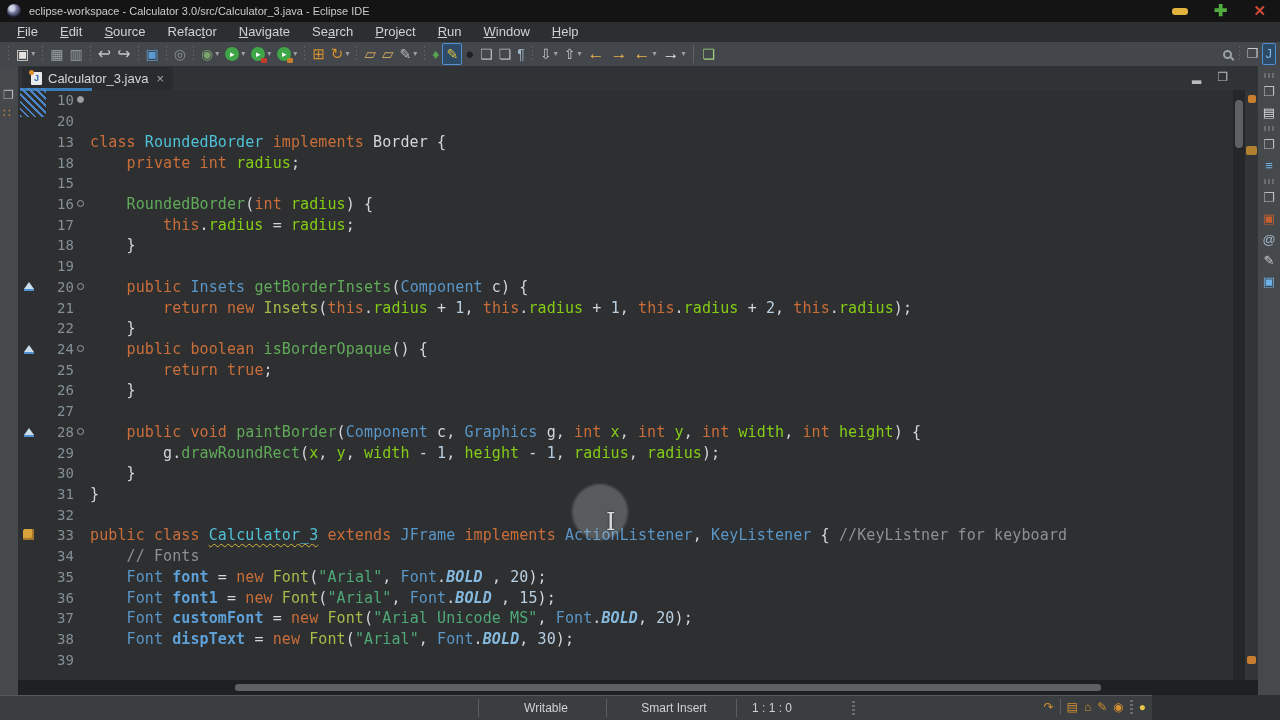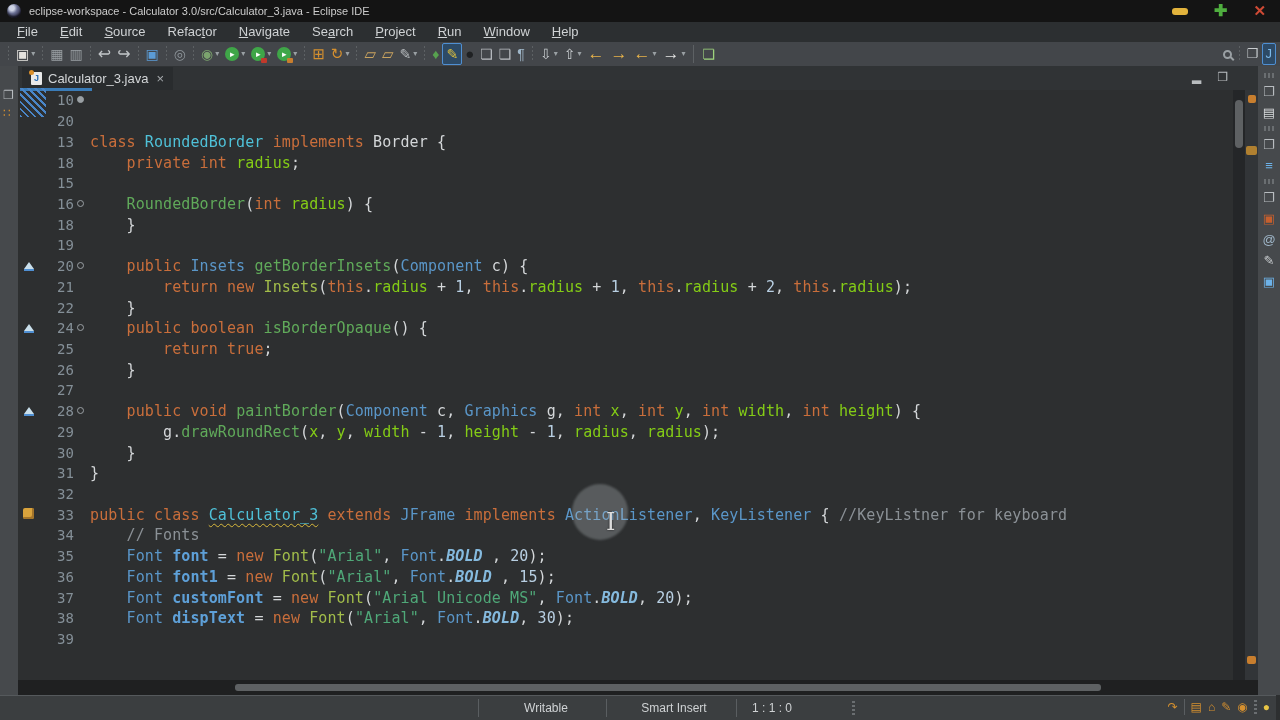--- a/index.html
+++ b/index.html
@@ -111,21 +111,21 @@
   .hthumb { position:absolute; left:217px; top:4px; width:866px; height:7px; border-radius:3px;
             background:#5e6163; }
 
   
   .click-circle { position:absolute; left:572px; top:484px; width:56px; height:56px; border-radius:50%;
                   background:rgba(190,195,200,0.30); filter:blur(1px); }
   .ibeam { position:absolute; left:606px; top:508px; color:#dcdcdc; font-family:"DejaVu Serif", serif;
            font-size:24px; text-shadow:0 0 2px #111; }
 
   
-  .statusbar { position:absolute; left:0; top:695px; width:1276px; height:25px; background:#3b3e40;
+  .statusbar { position:absolute; left:0; top:695px; width:1152px; height:25px; background:#3b3e40;
                border-top:1px solid #55595c; color:#cfd2d4; font-size:12px; }
   .sb-text { position:absolute; top:5px; }
   .sb-sep { position:absolute; top:3px; width:1px; height:18px; background:#5a5e61; }
   .sb-dots { position:absolute; top:5px; width:3px; height:14px;
              background:repeating-linear-gradient(to bottom,#6a6e71 0 2px,transparent 2px 4px); }
   .sb-icons { position:absolute; right:6px; top:3px; display:flex; align-items:center; gap:6px; }
   .sb-icons span { font-size:12px; }
 </style>
 </head>
 <body>
@@ -310,20 +310,21 @@
     </div>
   </div>
 
   <div class="editor" id="editor">
       <div class="cl"><span class="ann"></span><span class="ln">10</span><span class="fm"><i class="coll"></i></span></div>
       <div class="cl"><span class="ann"></span><span class="ln">20</span><span class="fm"></span><span class="ct" style="position: relative;"></span></div>
       <div class="cl"><span class="ann"></span><span class="ln">13</span><span class="fm"></span><span class="ct" style="position: relative;"><span class="tok-kw">class</span><span class="tok-pln"> </span><span class="tok-cls">RoundedBorder</span><span class="tok-pln"> </span><span class="tok-kw">implements</span><span class="tok-pln"> Border {</span></span></div>
       <div class="cl"><span class="ann"></span><span class="ln">18</span><span class="fm"></span><span class="ct" style="position: relative;"><span class="tok-pln">    </span><span class="tok-kw">private</span><span class="tok-pln"> </span><span class="tok-kw">int</span><span class="tok-pln"> </span><span class="tok-vr">radius</span><span class="tok-pln">;</span></span></div>
       <div class="cl"><span class="ann"></span><span class="ln">15</span><span class="fm"></span><span class="ct" style="position: relative;"></span></div>
       <div class="cl"><span class="ann"></span><span class="ln">16</span><span class="fm"><i></i></span><span class="ct" style="position: relative;"><span class="tok-pln">    </span><span class="tok-mth">RoundedBorder</span><span class="tok-pln">(</span><span class="tok-kw">int</span><span class="tok-pln"> </span><span class="tok-vr">radius</span><span class="tok-pln">) {</span></span></div>
+      <div class="cl"><span class="ann"></span><span class="ln">17</span><span class="fm"></span><span class="ct" style="position: relative;"><span class="tok-pln">        </span><span class="tok-kw">this</span><span class="tok-pln">.</span><span class="tok-vr">radius</span><span class="tok-pln"> = </span><span class="tok-vr">radius</span><span class="tok-pln">;</span></span></div>
       <div class="cl"><span class="ann"></span><span class="ln">18</span><span class="fm"></span><span class="ct" style="position: relative;"><span class="tok-pln">    }</span></span></div>
       <div class="cl"><span class="ann"></span><span class="ln">19</span><span class="fm"></span><span class="ct" style="position: relative;"></span></div>
       <div class="cl"><span class="ann"><span class="ov-tri"></span></span><span class="ln">20</span><span class="fm"><i></i></span><span class="ct" style="position: relative;"><span class="tok-pln">    </span><span class="tok-kw">public</span><span class="tok-pln"> </span><span class="tok-typ">Insets</span><span class="tok-pln"> </span><span class="tok-mth">getBorderInsets</span><span class="tok-pln">(</span><span class="tok-typ">Component</span><span class="tok-pln"> c) {</span></span></div>
       <div class="cl"><span class="ann"></span><span class="ln">21</span><span class="fm"></span><span class="ct" style="position: relative;"><span class="tok-pln">        </span><span class="tok-kw">return</span><span class="tok-pln"> </span><span class="tok-kw">new</span><span class="tok-pln"> </span><span class="tok-ctr">Insets</span><span class="tok-pln">(</span><span class="tok-kw">this</span><span class="tok-pln">.</span><span class="tok-vr">radius</span><span class="tok-pln"> + </span><span class="tok-num">1</span><span class="tok-pln">, </span><span class="tok-kw">this</span><span class="tok-pln">.</span><span class="tok-vr">radius</span><span class="tok-pln"> + </span><span class="tok-num">1</span><span class="tok-pln">, </span><span class="tok-kw">this</span><span class="tok-pln">.</span><span class="tok-vr">radius</span><span class="tok-pln"> + </span><span class="tok-num">2</span><span class="tok-pln">, </span><span class="tok-kw">this</span><span class="tok-pln">.</span><span class="tok-vr">radius</span><span class="tok-pln">);</span></span></div>
       <div class="cl"><span class="ann"></span><span class="ln">22</span><span class="fm"></span><span class="ct" style="position: relative;"><span class="tok-pln">    }</span></span></div>
       <div class="cl"><span class="ann"><span class="ov-tri"></span></span><span class="ln">24</span><span class="fm"><i></i></span><span class="ct" style="position: relative;"><span class="tok-pln">    </span><span class="tok-kw">public</span><span class="tok-pln"> </span><span class="tok-kw">boolean</span><span class="tok-pln"> </span><span class="tok-mth">isBorderOpaque</span><span class="tok-pln">() {</span></span></div>
       <div class="cl"><span class="ann"></span><span class="ln">25</span><span class="fm"></span><span class="ct" style="position: relative;"><span class="tok-pln">        </span><span class="tok-kw">return</span><span class="tok-pln"> </span><span class="tok-kw">true</span><span class="tok-pln">;</span></span></div>
       <div class="cl"><span class="ann"></span><span class="ln">26</span><span class="fm"></span><span class="ct" style="position: relative;"><span class="tok-pln">    }</span></span></div>
       <div class="cl"><span class="ann"></span><span class="ln">27</span><span class="fm"></span><span class="ct" style="position: relative;"></span></div>
       <div class="cl"><span class="ann"><span class="ov-tri"></span></span><span class="ln">28</span><span class="fm"><i></i></span><span class="ct" style="position: relative;"><span class="tok-pln">    </span><span class="tok-kw">public</span><span class="tok-pln"> </span><span class="tok-kw">void</span><span class="tok-pln"> </span><span class="tok-mth">paintBorder</span><span class="tok-pln">(</span><span class="tok-typ">Component</span><span class="tok-pln"> c, </span><span class="tok-typ">Graphics</span><span class="tok-pln"> g, </span><span class="tok-kw">int</span><span class="tok-pln"> </span><span class="tok-vr">x</span><span class="tok-pln">, </span><span class="tok-kw">int</span><span class="tok-pln"> </span><span class="tok-vr">y</span><span class="tok-pln">, </span><span class="tok-kw">int</span><span class="tok-pln"> </span><span class="tok-vr">width</span><span class="tok-pln">, </span><span class="tok-kw">int</span><span class="tok-pln"> </span><span class="tok-vr">height</span><span class="tok-pln">) {</span></span></div>

